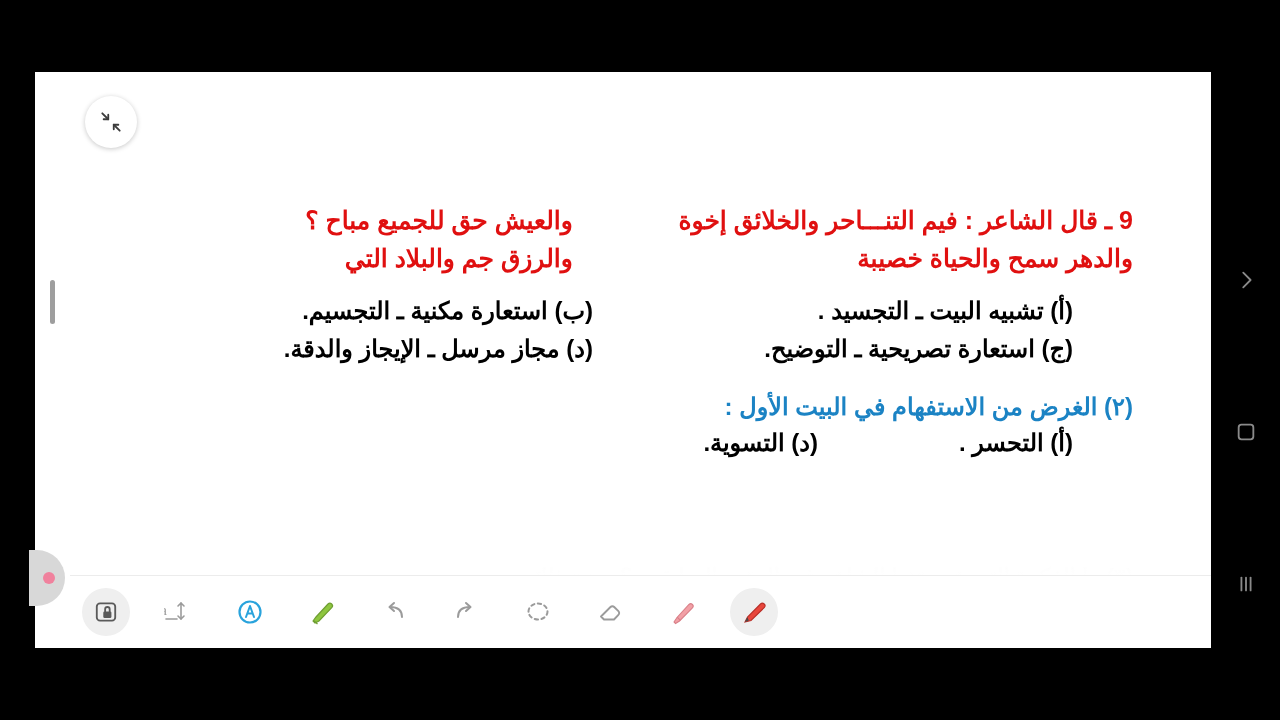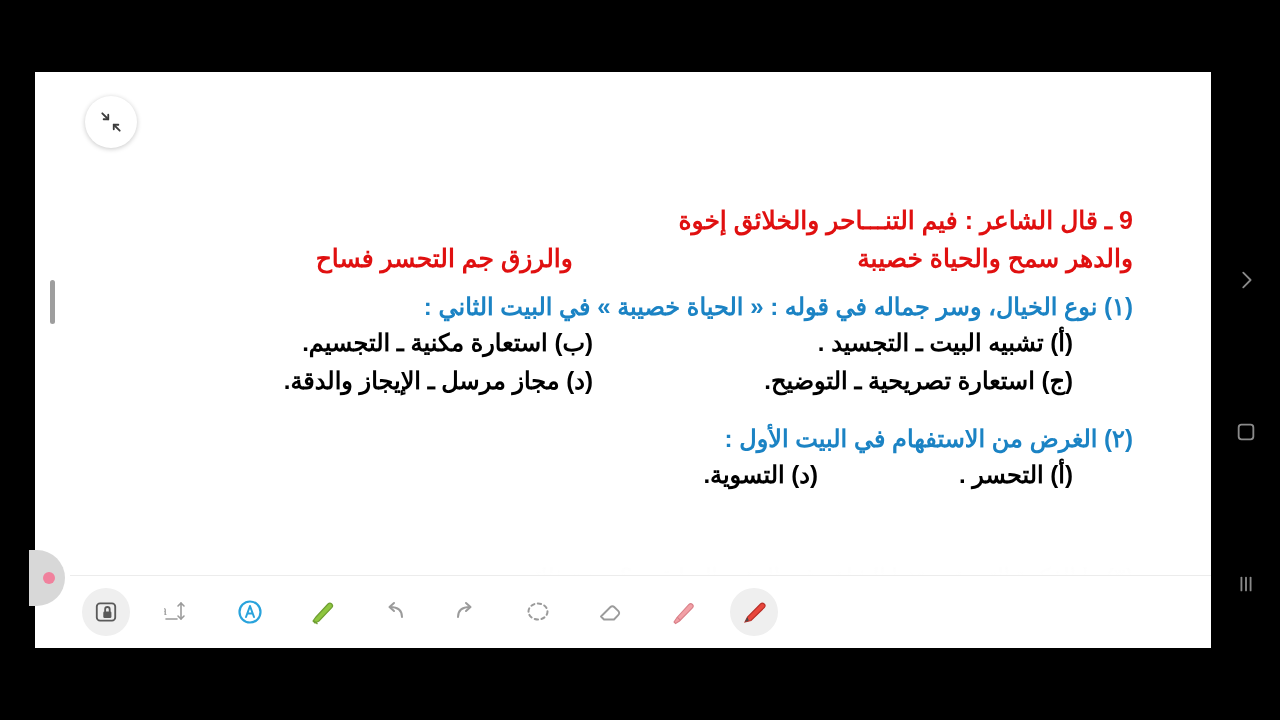--- a/index.html
+++ b/index.html
@@ -230,28 +230,28 @@
           <polyline points="15,20 15,15 20,15"></polyline>
           <line x1="21.5" y1="21.5" x2="15" y2="15"></line>
         </svg>
       </div>
 
       <div class="doc-content">
 
         <div class="verse-block">
           <div class="verse-row">
             <div class="verse-right">9 ـ قال الشاعر :  فيم التنـــاحر والخلائق إخوة</div>
+            <div class="verse-left">والعيش حق للجميع مباح ؟</div>
           </div>
           <div class="verse-row">
             <div class="verse-right">والدهر سمح والحياة خصيبة</div>
-            <div class="verse-left">والرزق جم التحسر فساح</div>
+            <div class="verse-left">والرزق جم والبلاد التي</div>
           </div>
         </div>
 
-        <div class="q-heading">(١) نوع الخيال، وسر جماله في قوله : « الحياة خصيبة » في البيت الثاني :</div>
 
         <div class="choices-row two">
           <div class="opt">(أ) تشبيه البيت ـ التجسيد .</div>
           <div class="opt">(ب) استعارة مكنية ـ التجسيم.</div>
         </div>
         <div class="choices-row two">
           <div class="opt">(ج) استعارة تصريحية ـ التوضيح.</div>
           <div class="opt">(د) مجاز مرسل ـ الإيجاز والدقة.</div>
         </div>
 

